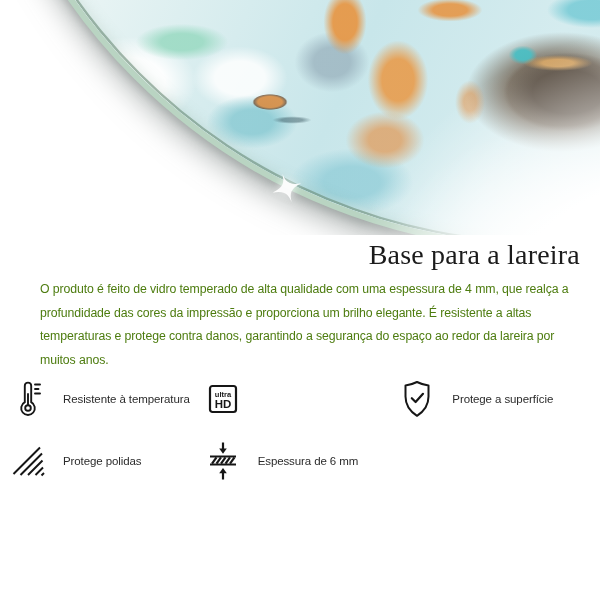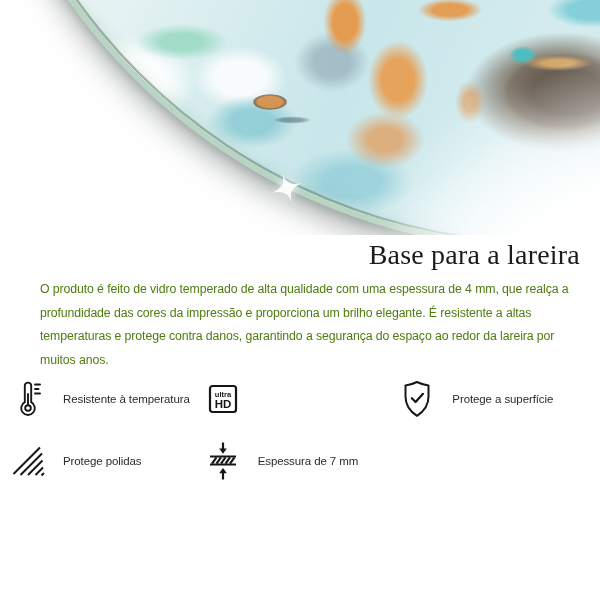--- a/index.html
+++ b/index.html
@@ -172,16 +172,16 @@
           <line x1="9" y1="24.6" x2="13.5" y2="18.4"></line>
           <line x1="13.5" y1="24.6" x2="18" y2="18.4"></line>
           <line x1="18" y1="24.6" x2="22.5" y2="18.4"></line>
           <line x1="22.5" y1="24.6" x2="27" y2="18.4"></line>
           <line x1="27" y1="24.6" x2="31.5" y2="18.4"></line>
         </g>
         <line x1="20" y1="40.5" x2="20" y2="34" stroke-width="2.2"></line>
         <polygon points="16.2 34.3 23.8 34.3 20 29" fill="#161616" stroke="none"></polygon>
       </svg>
     </div>
-    <span class="flabel">Espessura de 7 mm</span>
+    <span class="flabel">Espessura de 6 mm</span>
   </div>
 
 </section>
 
 </body></html>

